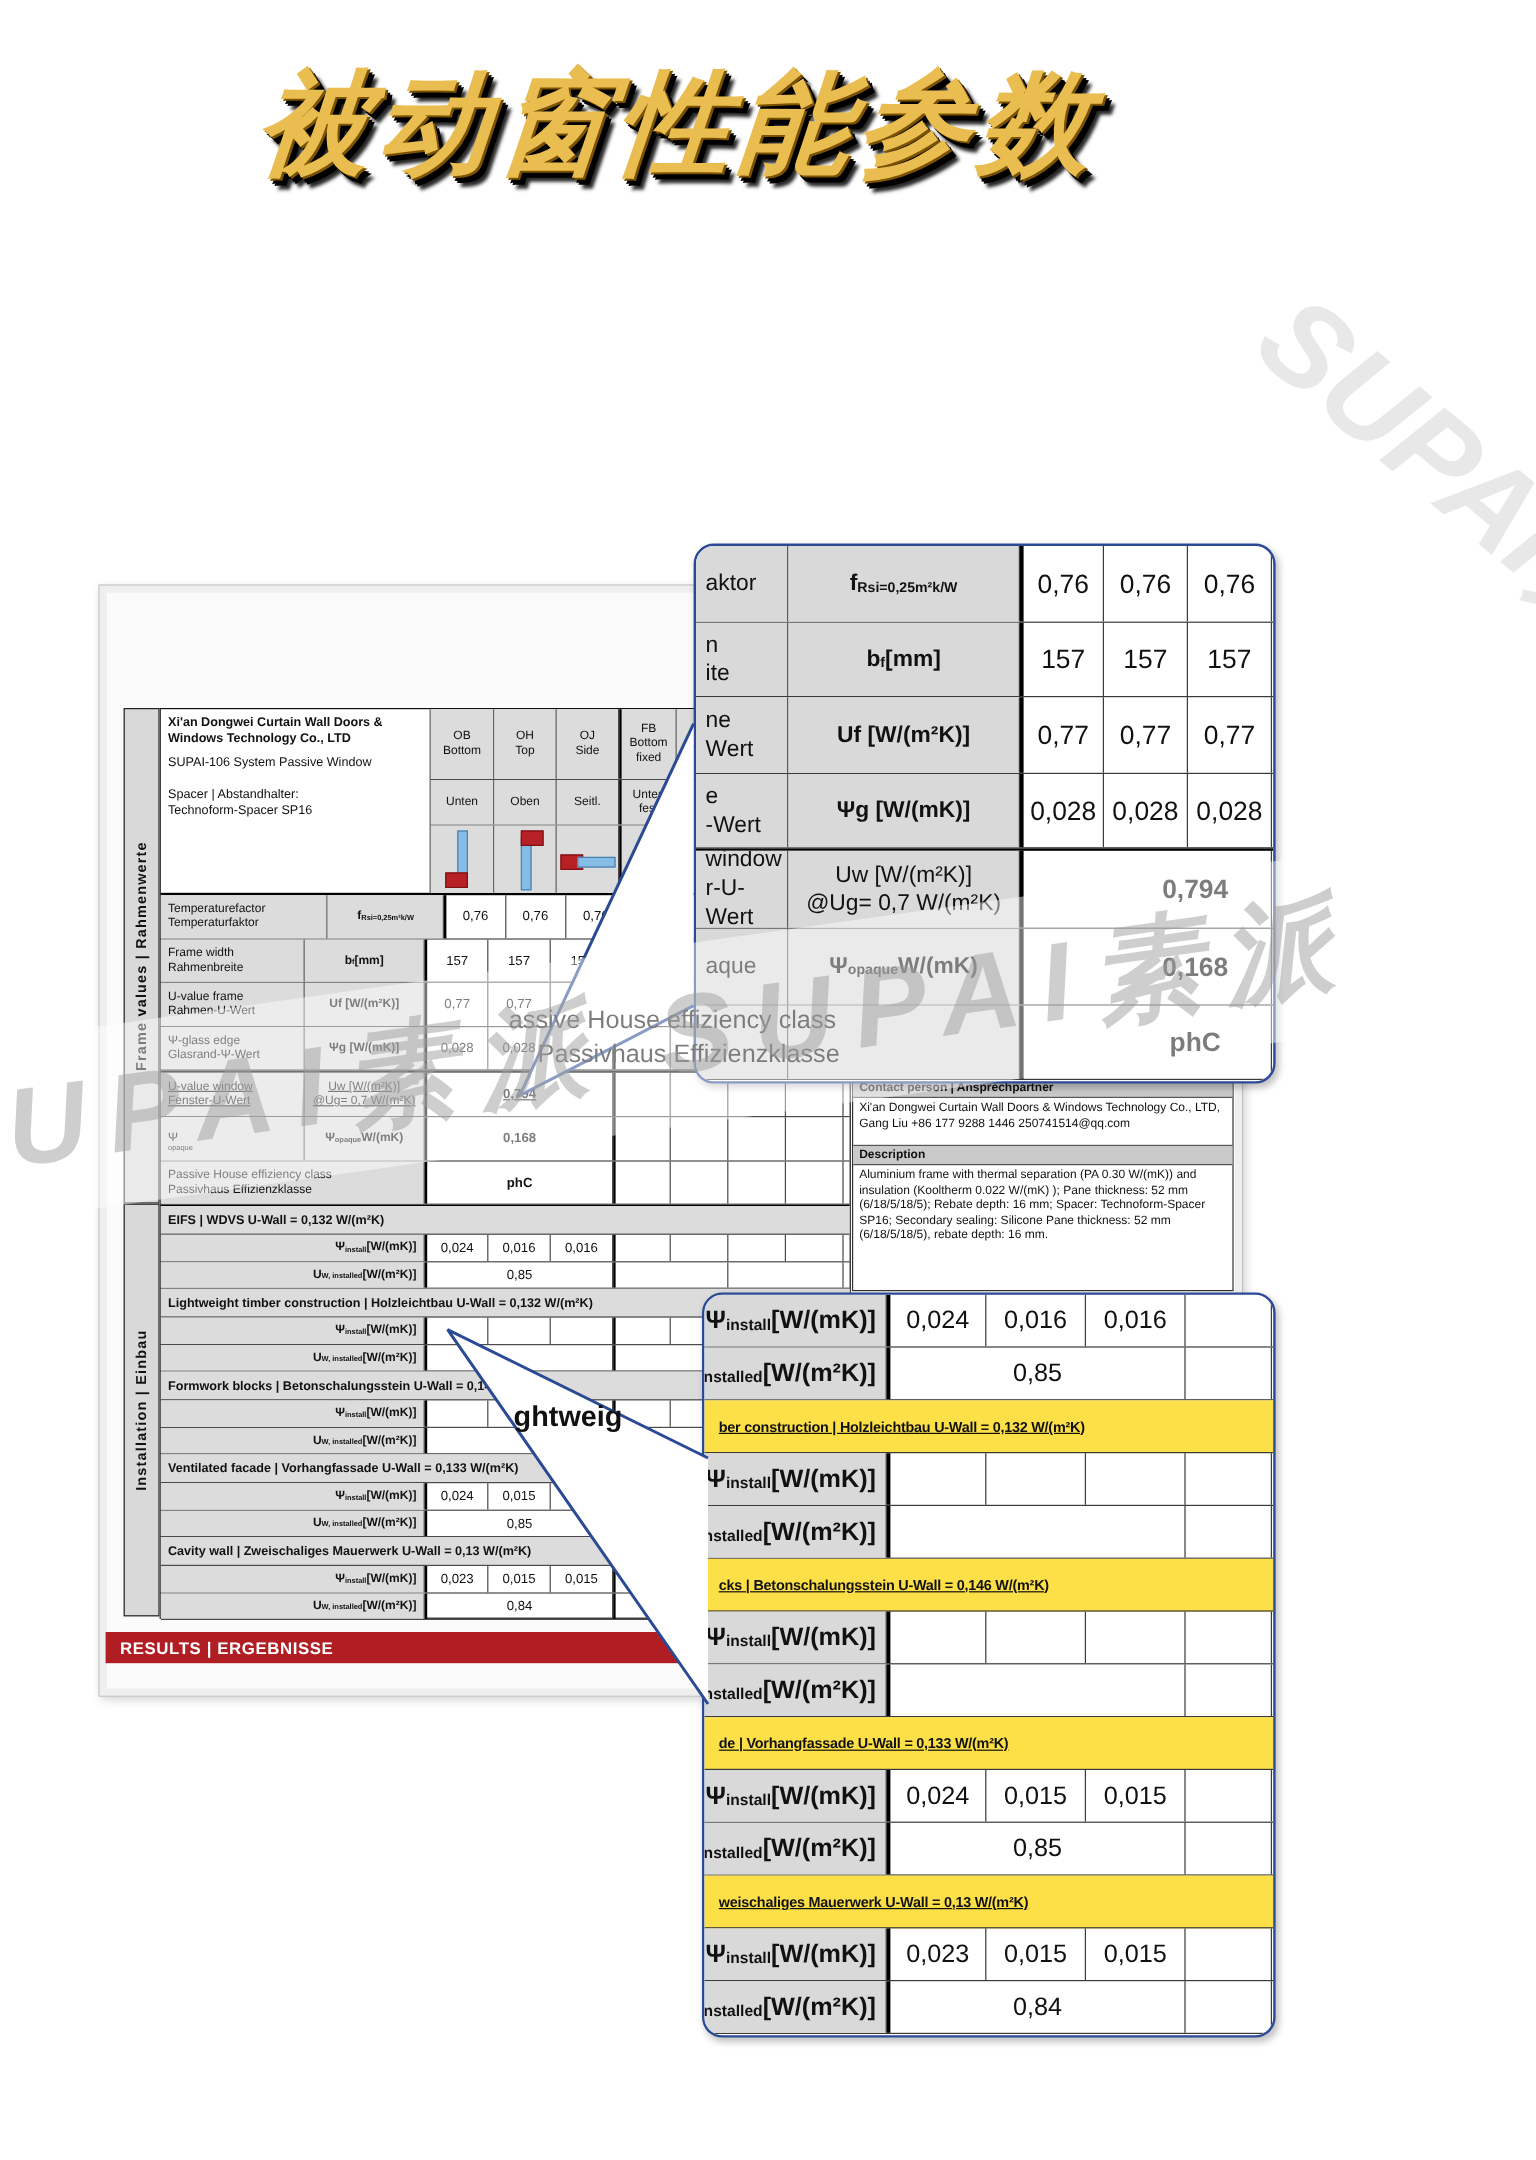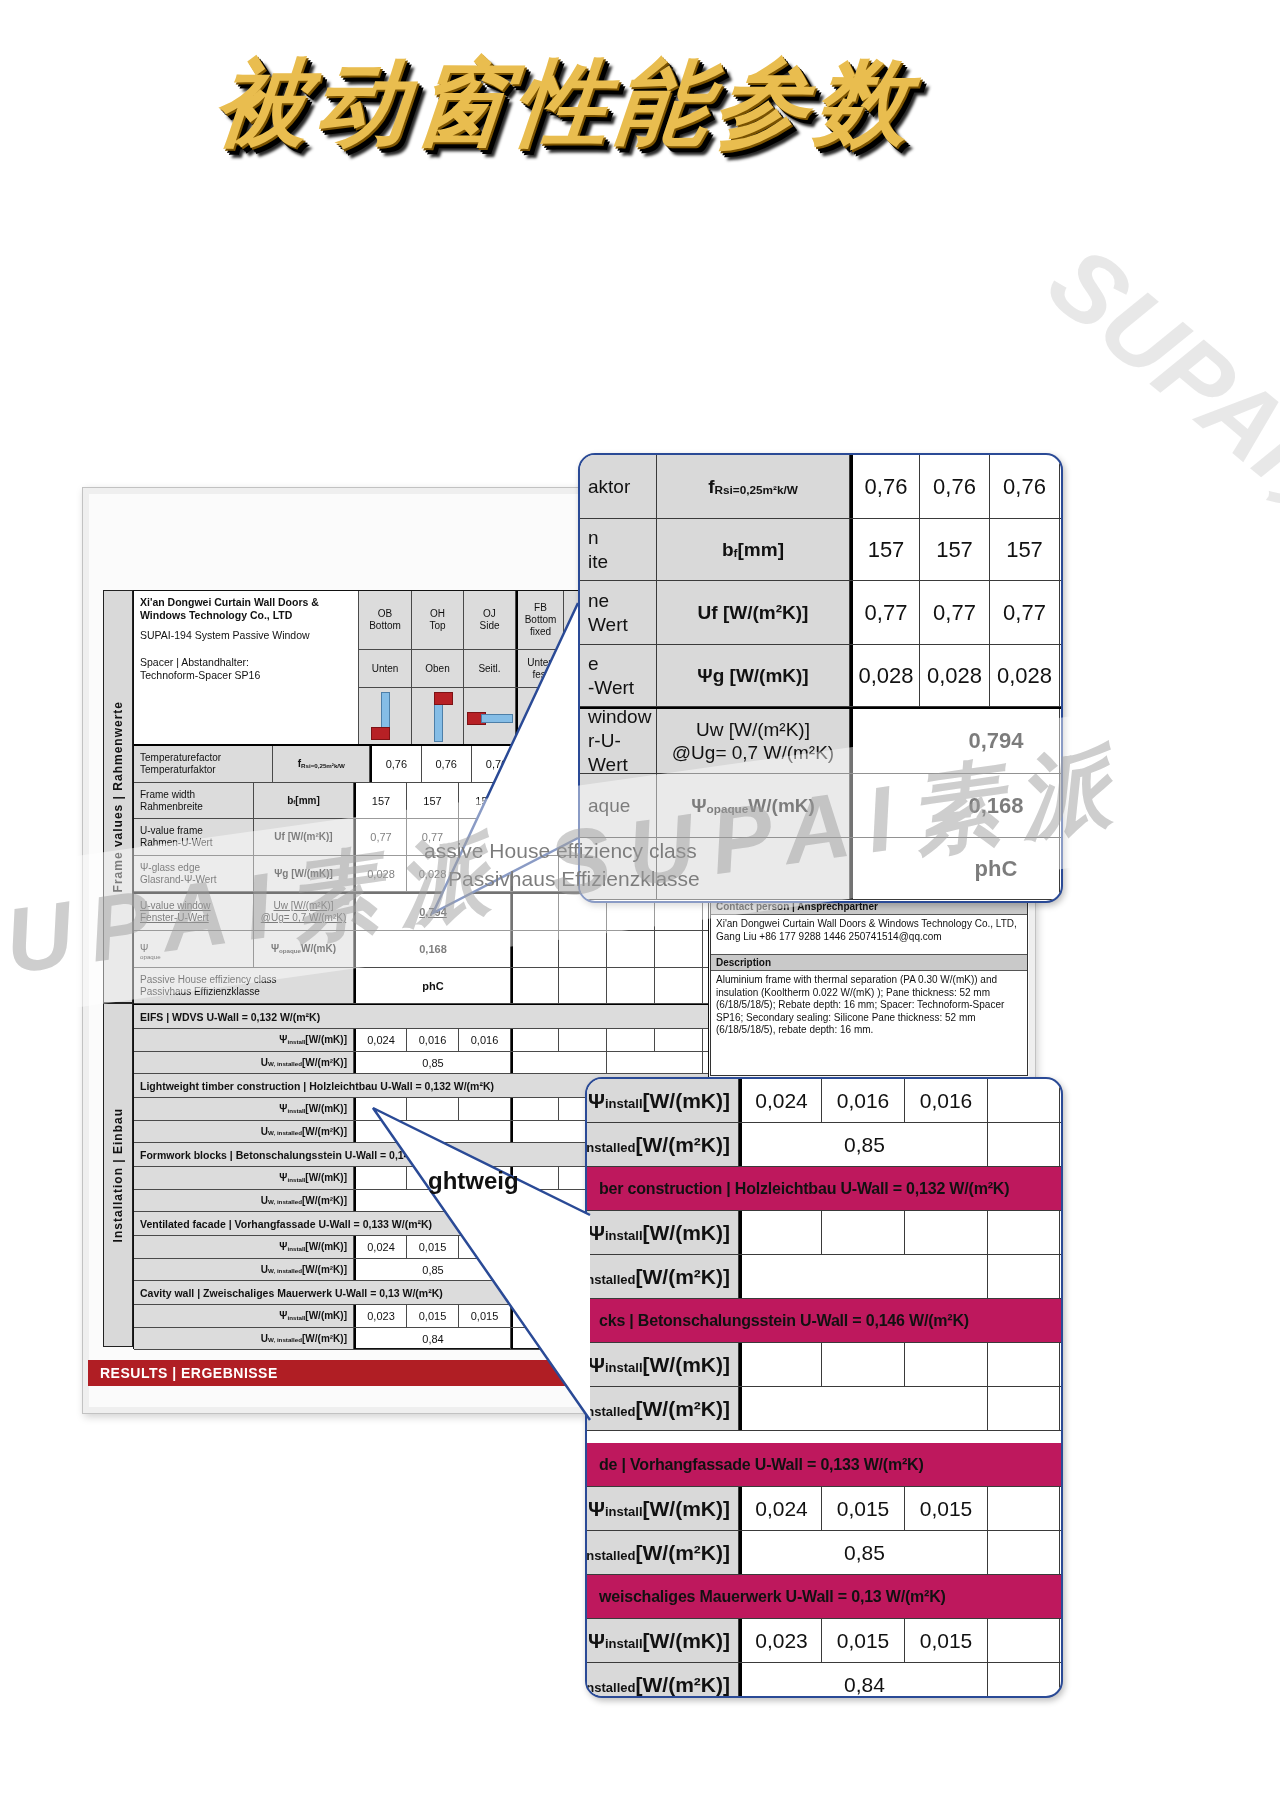--- a/index.html
+++ b/index.html
@@ -53,21 +53,21 @@
   .callout{background:#fff;border:2.5px solid #2a4a96;border-radius:17px;box-sizing:border-box;overflow:hidden;z-index:10;box-shadow:2px 3px 6px rgba(0,0,0,.25);}
   #calloutTop{left:578px;top:453px;width:485px;height:450px;}
   #calloutBottom{left:585px;top:1077px;width:478px;height:621px;}
   .zrow{display:flex;border-bottom:1px solid #3a3a3a;box-sizing:border-box;}
   .zcell{border-right:1px solid #3a3a3a;box-sizing:border-box;overflow:hidden;}
   .zgray{background:#d9d9d9;}
   .zfrag{font-size:19px;line-height:24px;padding-left:8px;display:flex;flex-direction:column;justify-content:center;}
   .zsym{font-size:19px;display:flex;align-items:center;justify-content:center;text-align:center;line-height:23px;}
   .zval{font-size:22px;display:flex;align-items:center;justify-content:center;}
   .zmerge{font-size:22px;font-weight:bold;display:flex;align-items:center;justify-content:center;padding-left:80px;box-sizing:border-box;}
-  .zhdr{background:#be185d;font-weight:bold;font-size:16px;display:flex;align-items:center;padding-left:12px;box-sizing:border-box;white-space:nowrap;letter-spacing:-.2px;}
+  .zhdr{background:#fde047;font-weight:bold;font-size:12px;display:flex;align-items:center;padding-left:12px;box-sizing:border-box;white-space:nowrap;letter-spacing:-.2px;text-decoration:underline;}
   .zlabel{background:#d9d9d9;font-weight:bold;font-size:21px;display:flex;align-items:center;justify-content:flex-end;padding-right:8px;white-space:nowrap;box-sizing:border-box;}
   .bl3{border-left:3px solid #000 !important;}
   
   #arrows{left:0;top:0;z-index:20;pointer-events:none;}
   .arrowp{fill:#ffffff;stroke:#2a4a96;stroke-width:2.5;}
   #overflowTop{left:424px;top:837px;z-index:25;font-size:21px;line-height:28px;color:#111;white-space:nowrap;}
   #overflowTop .l2{padding-left:24px;}
   #overflowFrag{left:428px;top:1167px;z-index:25;font-size:24px;font-weight:bold;color:#111;white-space:nowrap;}
   
   #wm1{left:-80px;top:772px;width:1520px;height:150px;transform:rotate(-8deg);background:rgba(255,255,255,.45);
@@ -90,21 +90,21 @@
   </div>
   <div class="abs sidebar" id="sidebarI">
     <span>Installation  |  Einbau</span>
   </div>
 
   <div class="abs" id="bgTable">
       <div style="display: flex; height: 155px; border-bottom: 2px solid rgb(0, 0, 0); box-sizing: border-box;">
         <div class="tcell cell-company" style="width: 265px;">
           <div class="bold" style="font-weight: bold;">Xi'an Dongwei Curtain Wall Doors &amp;</div>
           <div class="bold" style="font-weight: bold; margin-bottom: 7px;">Windows Technology Co., LTD</div>
-          <div style="margin-bottom: 14px;">SUPAI-194 System Passive Window</div>
+          <div style="margin-bottom: 14px;">SUPAI-106 System Passive Window</div>
           <div>Spacer  |  Abstandhalter:</div>
           <div>Technoform-Spacer SP16</div>
         </div>
         <div style="flex: 1 1 0%; display: flex; flex-direction: column;">
           <div style="display: flex; height: 58px;">
             <div class="tcell gray cen f10" style="width: 53px;">OB<br>Bottom</div>
             <div class="tcell gray cen f10" style="width: 52px;">OH<br>Top</div>
             <div class="tcell gray cen f10" style="width: 52px;">OJ<br>Side</div>
             <div class="tcell gray cen f10 bl2" style="width: 48px;">FB<br>Bottom fixed</div>
             <div class="tcell gray cen f10" style="width: 48px;">F<br>Top f</div>
@@ -404,21 +404,21 @@
         <div class="zcell zval bl3" style="width: 83px; font-size: 21px;"></div>
         <div class="zcell zval" style="width: 83px; font-size: 21px;"></div>
         <div class="zcell zval" style="width: 83px; font-size: 21px;"></div>
         <div class="zcell" style="width: 72px;"></div>
       </div>
       <div class="zrow" style="height: 44px;">
         <div class="zcell zlabel" style="width: 152px;">U<sub>W, installed</sub> [W/(m²K)]</div>
         <div class="zcell zval bl3" style="width: 249px; font-size: 21px;"></div>
         <div class="zcell" style="width: 72px;"></div>
       </div>
-      <div class="zrow zhdr" style="height: 44px; margin-top: 12px;">de  |  Vorhangfassade   U-Wall = 0,133 W/(m²K)</div>
+      <div class="zrow zhdr" style="height: 44px;">de  |  Vorhangfassade   U-Wall = 0,133 W/(m²K)</div>
       <div class="zrow" style="height: 44px;">
         <div class="zcell zlabel" style="width: 152px;">Ψ<sub>install</sub> [W/(mK)]</div>
         <div class="zcell zval bl3" style="width: 83px; font-size: 21px;">0,024</div>
         <div class="zcell zval" style="width: 83px; font-size: 21px;">0,015</div>
         <div class="zcell zval" style="width: 83px; font-size: 21px;">0,015</div>
         <div class="zcell" style="width: 72px;"></div>
       </div>
       <div class="zrow" style="height: 44px;">
         <div class="zcell zlabel" style="width: 152px;">U<sub>W, installed</sub> [W/(m²K)]</div>
         <div class="zcell zval bl3" style="width: 249px; font-size: 21px;">0,85</div>

